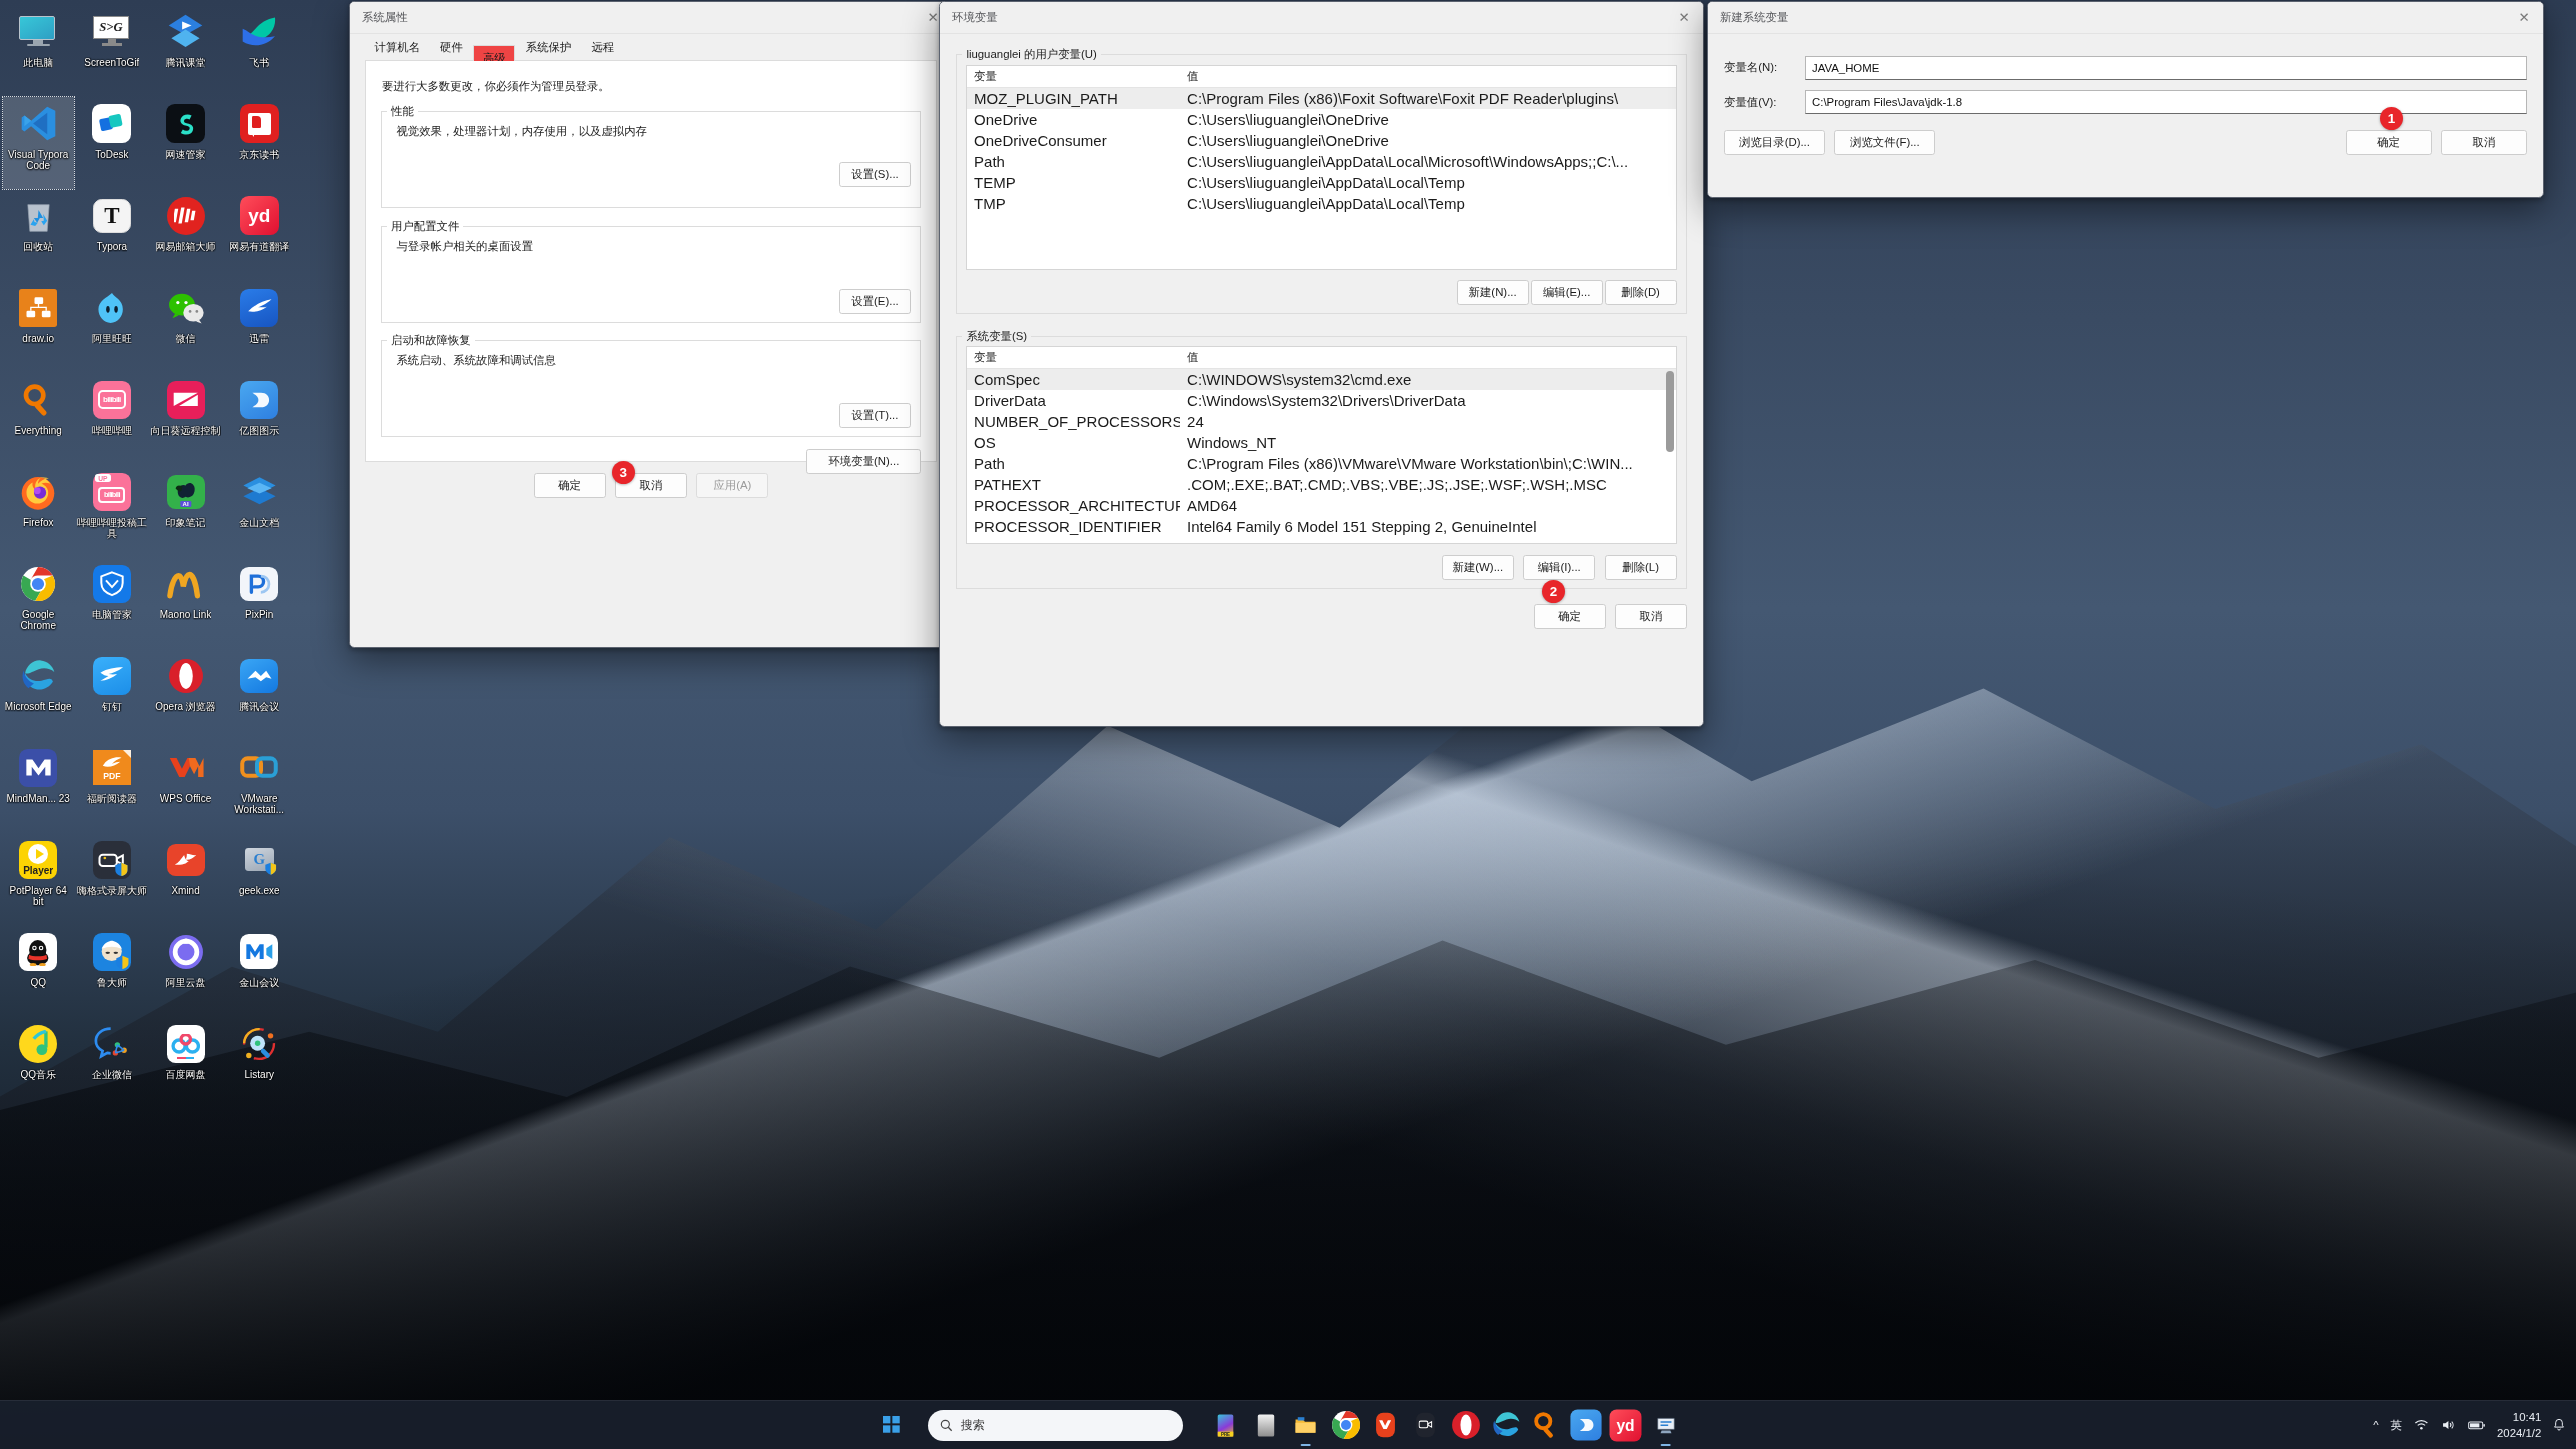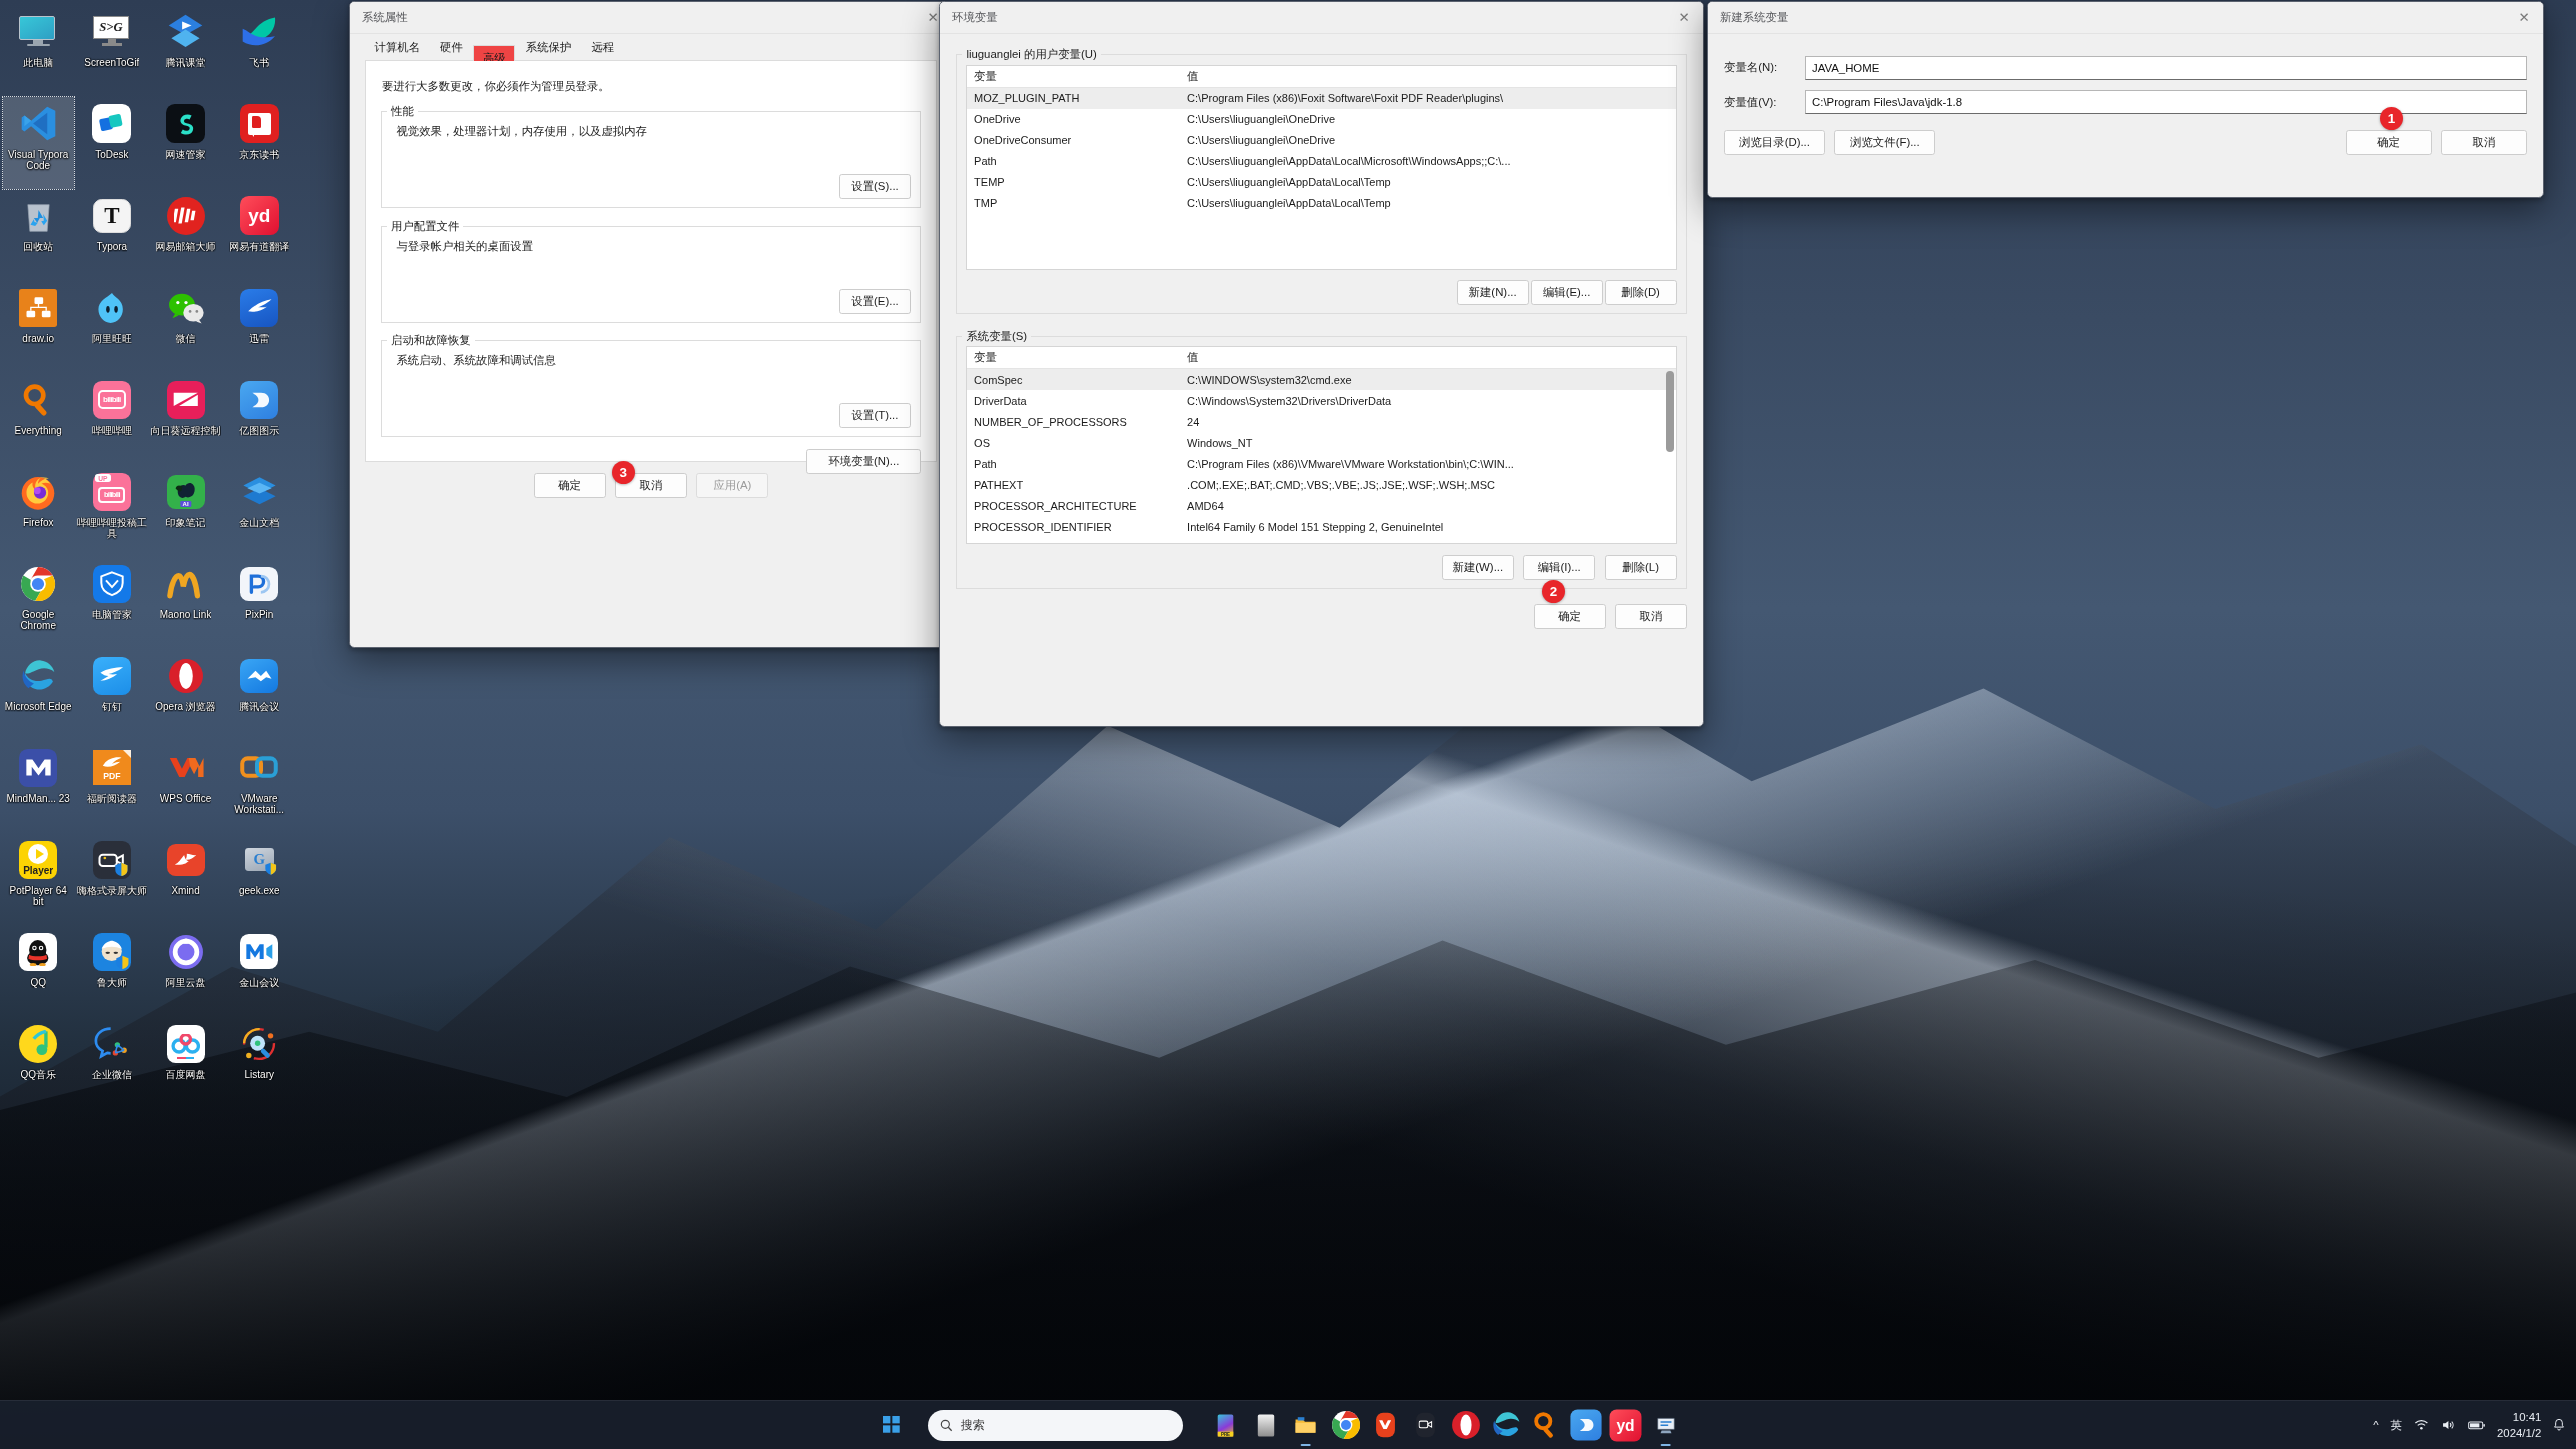--- a/index.html
+++ b/index.html
@@ -112,21 +112,21 @@
     margin-right:0.7px; cursor:default;
   }
   .tab.active { background:#ef4444; border-color:#dcdcdc; position:relative; top:11px; }
 
   
   .tbl { background:#fff; border:0.7px solid #d5d5d5; position:relative; }
   .tbl-head { display:flex; border-bottom:0.7px solid #e4e4e4; height:22px; align-items:center; }
   .tbl-head .c { font-size:11.4px; color:#1b1b1b; padding-left:6.7px; }
   .tbl-row { display:flex; height:21px; align-items:center; }
   .tbl-row.sel { background:#ededed; }
-  .tbl-row .c { font-size:11px; color:#1b1b1b; padding-left:6.7px; white-space:nowrap; overflow:hidden; text-overflow:clip; }
+  .tbl-row .c { font-size:15px; color:#1b1b1b; padding-left:6.7px; white-space:nowrap; overflow:hidden; text-overflow:clip; }
   .col-var { width:213px; flex:none; }
   .col-val { flex:1; }
   .scrollthumb {
     position:absolute; right:1.3px; width:8px; background:#9b9b9b; border-radius:4px;
   }
 
   
   .fld-row { display:flex; align-items:center; margin-top:5.4px; }
   .fld-lbl { width:81px; font-size:11.4px; }
   .fld-in {
@@ -724,21 +724,21 @@
         <div class="tab active">高级</div>
         <div class="tab">系统保护</div>
         <div class="tab">远程</div>
       </div>
     <div style="background:#fff; border:0.7px solid #dcdcdc; border-top:none; padding:12px 14.8px 10.7px 14.8px; height:401px; position:relative;">
       <div style="font-size:11.4px; margin:5.4px 0 1.3px 1.3px;">要进行大多数更改，你必须作为管理员登录。</div>
       <div id="sp-groups">
           <div class="grp" style="height: 97px; background: rgb(255, 255, 255);">
             <div class="legend" style="background:#fff">性能</div>
             <div style="font-size:11.4px; padding-left:5.4px;">视觉效果，处理器计划，内存使用，以及虚拟内存</div>
-            <div style="position:absolute; right:9.4px; bottom:8px;"><div class="btn">设置(S)...</div></div>
+            <div style="position:absolute; right:9.4px; bottom:20px;"><div class="btn">设置(S)...</div></div>
           </div>
           <div class="grp" style="height: 97px; background: rgb(255, 255, 255);">
             <div class="legend" style="background:#fff">用户配置文件</div>
             <div style="font-size:11.4px; padding-left:5.4px;">与登录帐户相关的桌面设置</div>
             <div style="position:absolute; right:9.4px; bottom:8px;"><div class="btn">设置(E)...</div></div>
           </div>
           <div class="grp" style="height: 97px; background: rgb(255, 255, 255);">
             <div class="legend" style="background:#fff">启动和故障恢复</div>
             <div style="font-size:11.4px; padding-left:5.4px;">系统启动、系统故障和调试信息</div>
             <div style="position:absolute; right:9.4px; bottom:8px;"><div class="btn">设置(T)...</div></div>

